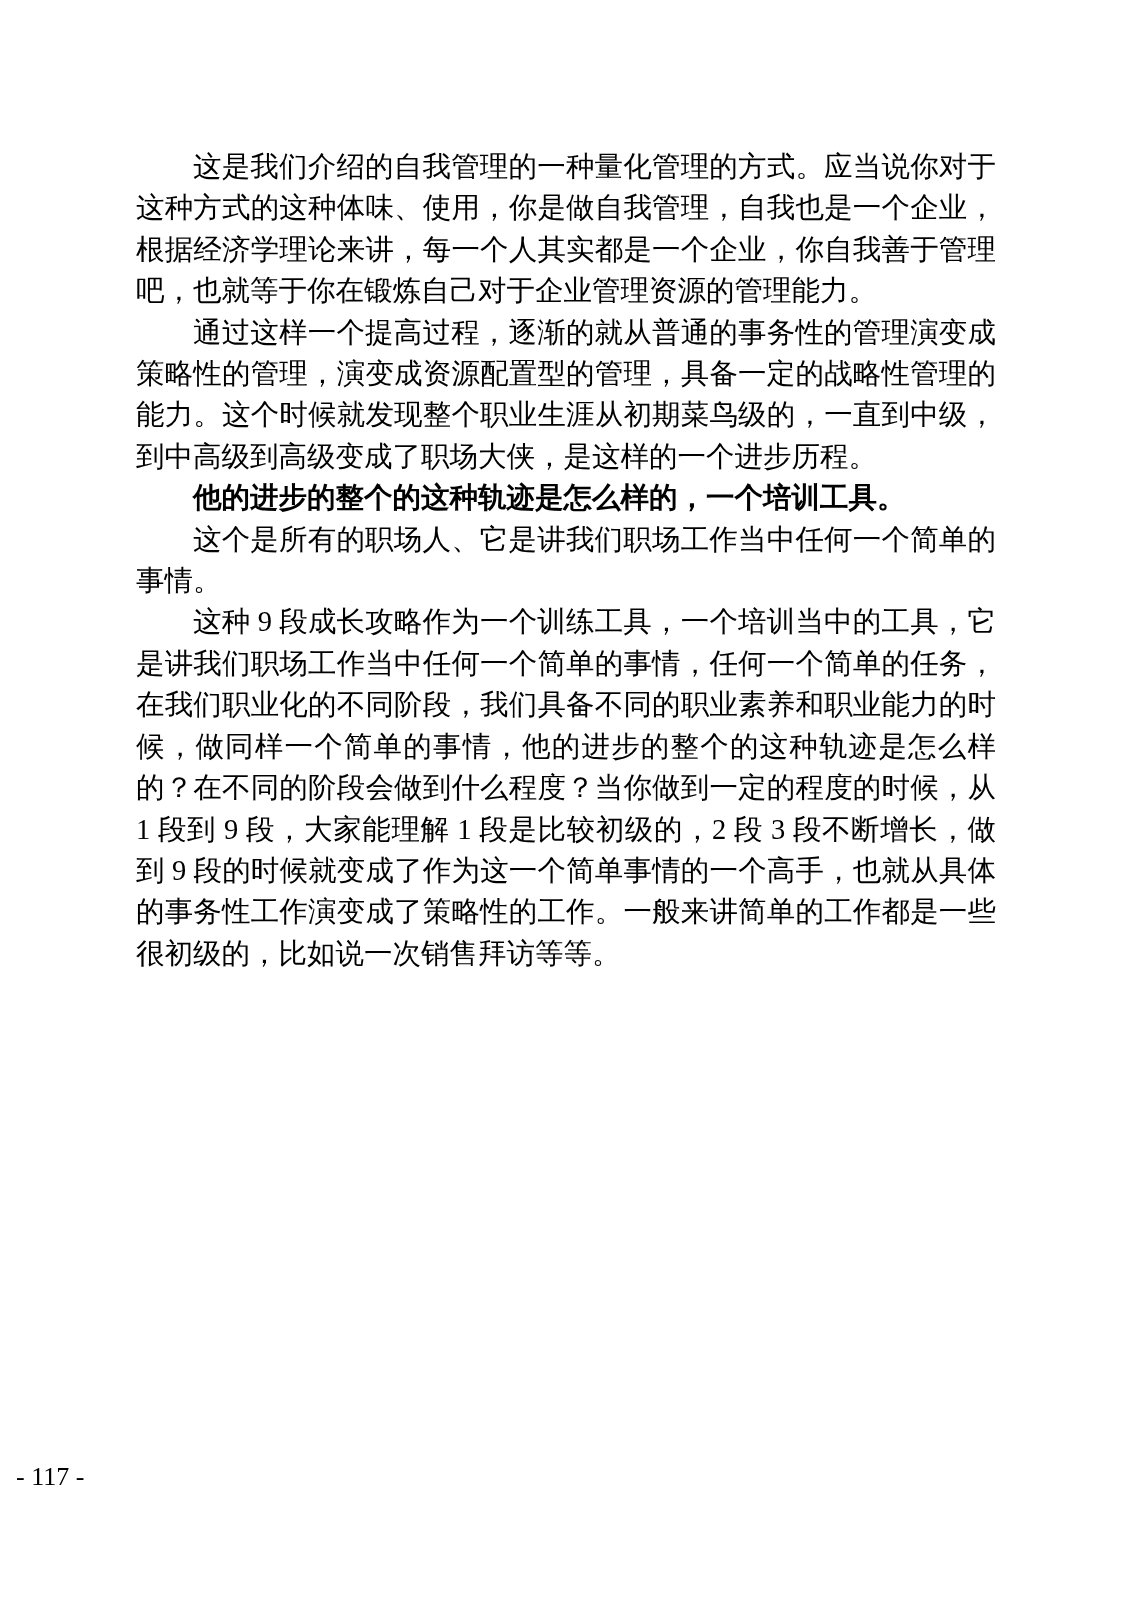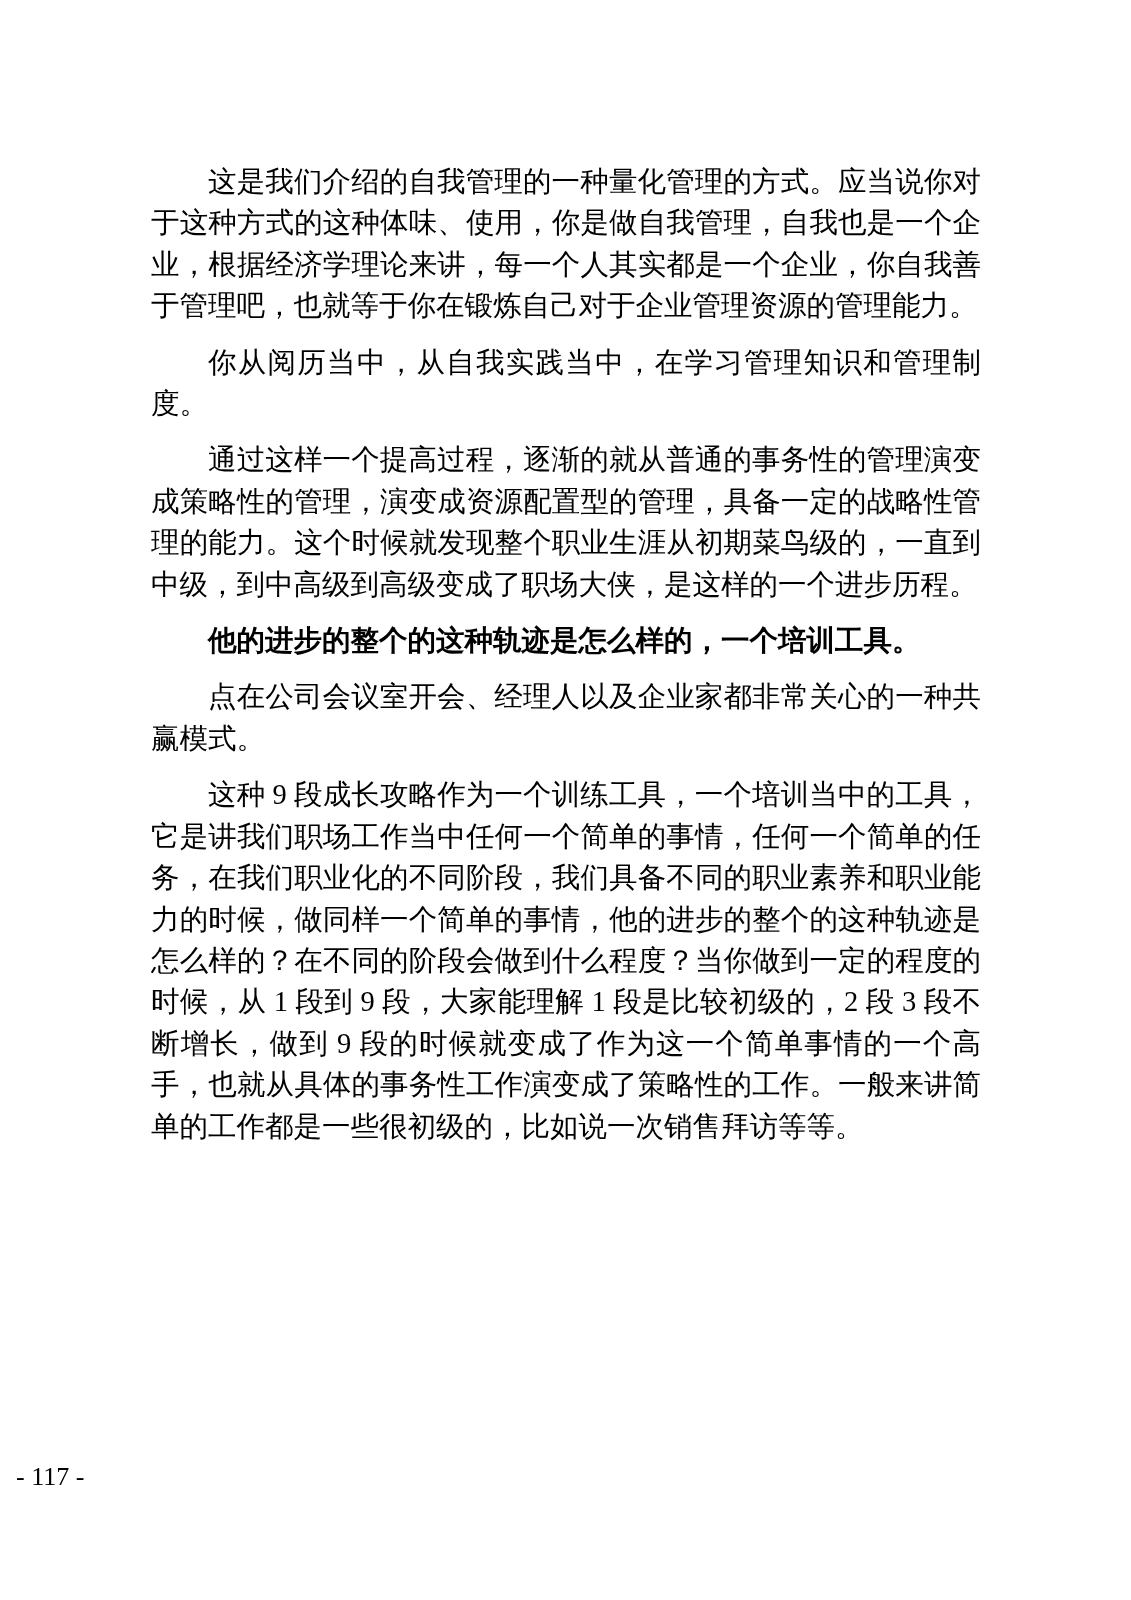--- a/index.html
+++ b/index.html
@@ -28,21 +28,21 @@
     left: 136px;
     top: 146px;
     width: 860px;
     font-size: 28.5px;
     line-height: 41.4px;
     text-align: justify;
     text-justify: inter-ideograph;
     letter-spacing: 0;
   }
   .body-text p {
-    margin: 15px;
+    margin: 0;
     padding: 0;
     text-indent: 2em;
     word-break: break-all;
   }
   .bold {
     font-weight: bold;
   }
   .page-footer {
     position: absolute;
     left: 16px;
@@ -51,22 +51,21 @@
     font-size: 26px;
     line-height: 34px;
   }
 </style>
 </head>
 <body>
 
 <div class="page">
   <main class="body-text">
     <p>这是我们介绍的自我管理的一种量化管理的方式。应当说你对于这种方式的这种体味、使用，你是做自我管理，自我也是一个企业，根据经济学理论来讲，每一个人其实都是一个企业，你自我善于管理吧，也就等于你在锻炼自己对于企业管理资源的管理能力。</p>
-    <p>你从阅历当中，从自我实践当中，在学习管理知识和管理制度。</p>
     <p>通过这样一个提高过程，逐渐的就从普通的事务性的管理演变成策略性的管理，演变成资源配置型的管理，具备一定的战略性管理的能力。这个时候就发现整个职业生涯从初期菜鸟级的，一直到中级，到中高级到高级变成了职场大侠，是这样的一个进步历程。</p>
     <p class="bold">他的进步的整个的这种轨迹是怎么样的，一个培训工具。</p>
-    <p>点在公司会议室开会、经理人以及企业家都非常关心的一种共赢模式。</p>
+    <p>这个是所有的职场人、它是讲我们职场工作当中任何一个简单的事情。</p>
     <p>这种 9 段成长攻略作为一个训练工具，一个培训当中的工具，它是讲我们职场工作当中任何一个简单的事情，任何一个简单的任务，在我们职业化的不同阶段，我们具备不同的职业素养和职业能力的时候，做同样一个简单的事情，他的进步的整个的这种轨迹是怎么样的？在不同的阶段会做到什么程度？当你做到一定的程度的时候，从 1 段到 9 段，大家能理解 1 段是比较初级的，2 段 3 段不断增长，做到 9 段的时候就变成了作为这一个简单事情的一个高手，也就从具体的事务性工作演变成了策略性的工作。一般来讲简单的工作都是一些很初级的，比如说一次销售拜访等等。</p>
   </main>
   <footer class="page-footer">
     <span>- 117 -</span>
   </footer>
 </div>
 
 </body></html>

